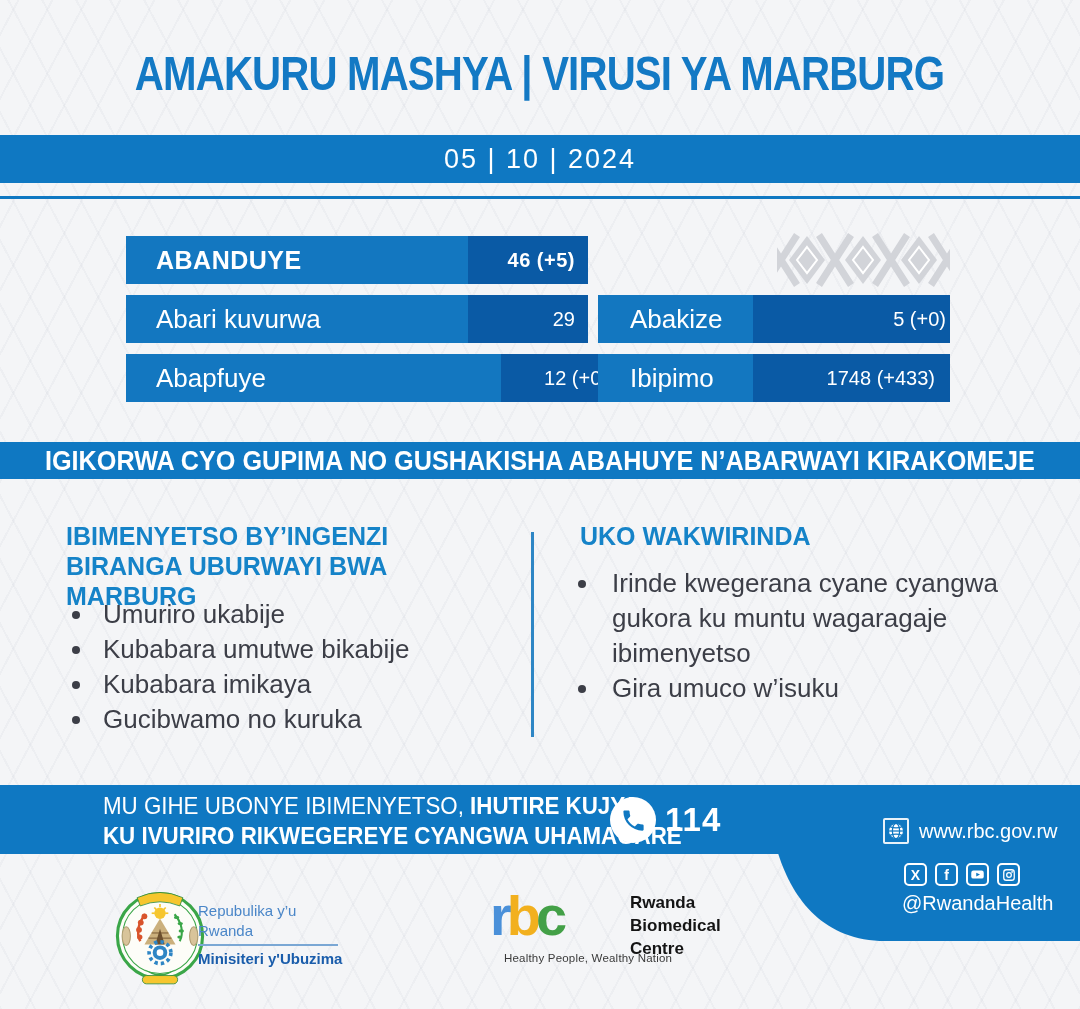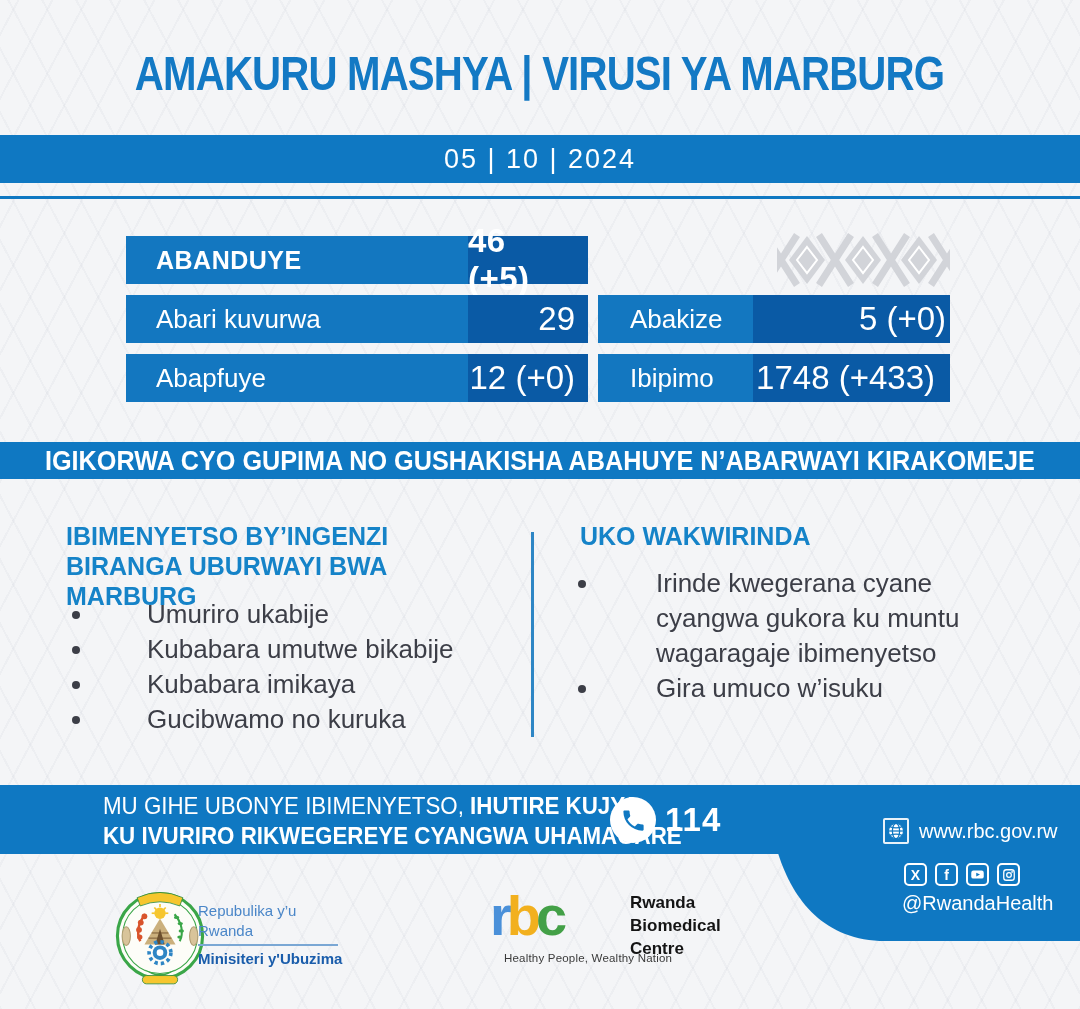--- a/index.html
+++ b/index.html
@@ -20,34 +20,34 @@
   }
   .title>span{display:inline-block;transform:scaleX(0.82);transform-origin:center;white-space:nowrap;}
   .datebar{top:135px;left:0;width:1080px;height:48px;background:#0f78c2;
     display:flex;align-items:center;justify-content:center;}
   .datebar span{color:#ffffff;font-size:27px;letter-spacing:2px;font-weight:normal;}
   .thinrule{top:196px;left:0;width:1080px;height:3px;background:#0f78c2;}
   
   .stat-row{position:absolute;height:48px;display:flex;}
   .cell{display:flex;align-items:center;color:#fff;box-sizing:border-box;}
   .cell.label{background:#1377c0;padding-left:30px;font-size:26px;}
-  .cell.value{background:#0a5aa5;justify-content:flex-end;padding-right:13px;font-size:33px;}
+  .cell.value{background:#0a5aa5;justify-content:flex-end;padding-right:13px;font-size:20px;}
   .cell.primary{font-weight:bold;letter-spacing:0.5px;}
   .motif{top:233px;left:777px;}
   
   .banner{top:442px;left:0;width:1080px;height:37px;background:#0f78c2;
     display:flex;align-items:center;justify-content:center;}
   .banner span{display:inline-block;transform:scaleX(0.9);transform-origin:center;
     color:#fff;font-weight:bold;font-size:28px;white-space:nowrap;letter-spacing:0px;}
   
   .col-heading{color:#1583c8;font-weight:bold;font-size:25px;line-height:30px;}
   .sym-heading{top:521px;left:66px;width:440px;}
   .prev-heading{top:521px;left:580px;width:440px;}
   .blist{margin:0;padding:0;list-style:none;}
-  .blist li{display:flex;align-items:flex-start;line-height:35px;font-size:26px;color:#3c3e47;gap:44px;}
+  .blist li{display:flex;align-items:flex-start;line-height:35px;font-size:26px;color:#3c3e47;}
   .blist .dot{flex:0 0 auto;width:8px;height:8px;border-radius:50%;background:#3c3e47;margin-top:14px;}
   .blist .btext{display:block;}
   .sym-list{top:597px;left:72px;width:430px;}
   .sym-list .btext{margin-left:23px;}
   .prev-list{top:566px;left:578px;width:432px;}
   .prev-list .btext{margin-left:26px;}
   .divider{top:532px;left:531px;width:3px;height:205px;background:#2e86c5;}
   
   .band{top:785px;left:0;width:1080px;height:69px;background:#0f78c2;}
   .band-ext{top:853px;left:755px;width:325px;height:88px;}
@@ -96,21 +96,21 @@
 
   <div class="stat-row" style="left:126px;top:236px;">
     <div class="cell label primary" style="width:342px;font-size:25px;">ABANDUYE</div>
     <div class="cell value primary" style="width:120px;">46 (+5)</div>
   </div>
   <div class="stat-row" style="left:126px;top:295px;">
     <div class="cell label" style="width:342px;">Abari kuvurwa</div>
     <div class="cell value" style="width:120px;">29</div>
   </div>
   <div class="stat-row" style="left:126px;top:354px;">
-    <div class="cell label" style="width:342px;">Abapfuye</div>
+    <div class="cell label" style="width:375px;">Abapfuye</div>
     <div class="cell value" style="width:120px;">12 (+0)</div>
   </div>
   <div class="stat-row" style="left:598px;top:295px;">
     <div class="cell label" style="width:155px;padding-left:32px;">Abakize</div>
     <div class="cell value" style="width:197px;padding-right:4px;">5 (+0)</div>
   </div>
   <div class="stat-row" style="left:598px;top:354px;">
     <div class="cell label" style="width:155px;padding-left:32px;">Ibipimo</div>
     <div class="cell value" style="width:197px;padding-right:15px;">1748 (+433)</div>
   </div>

